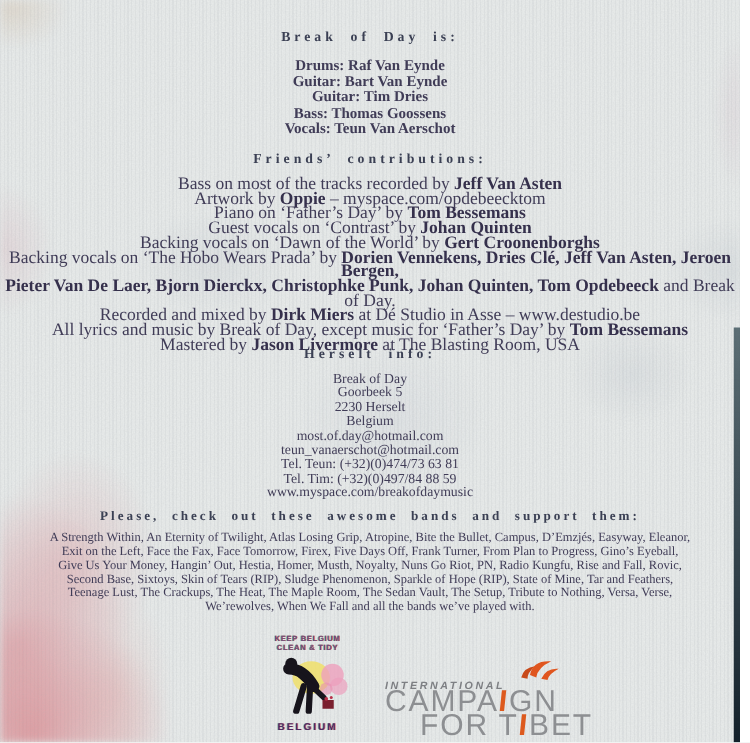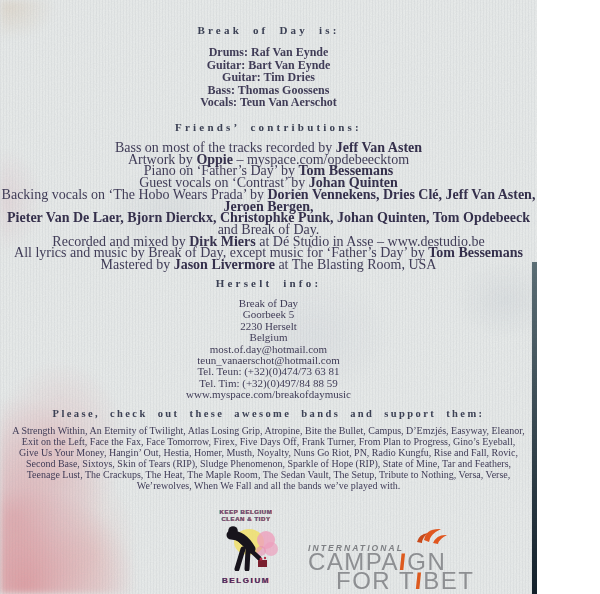--- a/index.html
+++ b/index.html
@@ -1,17 +1,17 @@
 <!DOCTYPE html>
 <html><head>
 <meta charset="utf-8">
 <style>
   html,body { margin:0; padding:0; }
   .page {
-    position:relative; width:537px; height:594px; overflow:hidden;
+    position:relative; width:592px; height:594px; overflow:hidden;
     background:#eaedec;
     font-family:"Liberation Serif","DejaVu Serif",serif;
   }
   
   .streaks {
     position:absolute; inset:0; pointer-events:none;
     background:repeating-linear-gradient(90deg, rgba(110,120,135,0.07) 0 1px, rgba(255,255,255,0) 1px 3px);
   }
   
   .grunge {
@@ -102,20 +102,21 @@
       </div>
   </div>
 
   <div class="sec" id="sec-friends">
     <div class="hdr">Friends’ contributions:</div>
     <div class="lines">
         <div class="tline"><span>Bass on most of the tracks recorded by </span><span class="b">Jeff Van Asten</span></div>
         <div class="tline"><span>Artwork by </span><span class="b">Oppie</span><span> – myspace.com/opdebeecktom</span></div>
         <div class="tline"><span>Piano on ‘Father’s Day’ by </span><span class="b">Tom Bessemans</span></div>
         <div class="tline"><span>Guest vocals on ‘Contrast’ by </span><span class="b">Johan Quinten</span></div>
+        <div class="tline"><span>Backing vocals on ‘Dawn of the World’ by </span><span class="b">Gert Croonenborghs</span></div>
         <div class="tline"><span>Backing vocals on ‘The Hobo Wears Prada’ by </span><span class="b">Dorien Vennekens, Dries Clé, Jeff Van Asten, Jeroen Bergen,</span></div>
         <div class="tline"><span class="b">Pieter Van De Laer, Bjorn Dierckx, Christophke Punk, Johan Quinten, Tom Opdebeeck</span><span> and Break of Day.</span></div>
         <div class="tline"><span>Recorded and mixed by </span><span class="b">Dirk Miers</span><span> at Dé Studio in Asse – www.destudio.be</span></div>
         <div class="tline"><span>All lyrics and music by Break of Day, except music for ‘Father’s Day’ by </span><span class="b">Tom Bessemans</span></div>
         <div class="tline"><span>Mastered by </span><span class="b">Jason Livermore</span><span> at The Blasting Room, USA</span></div>
       </div>
   </div>
 
   <div class="sec" id="sec-contact">
     <div class="hdr">Herselt info:</div>

